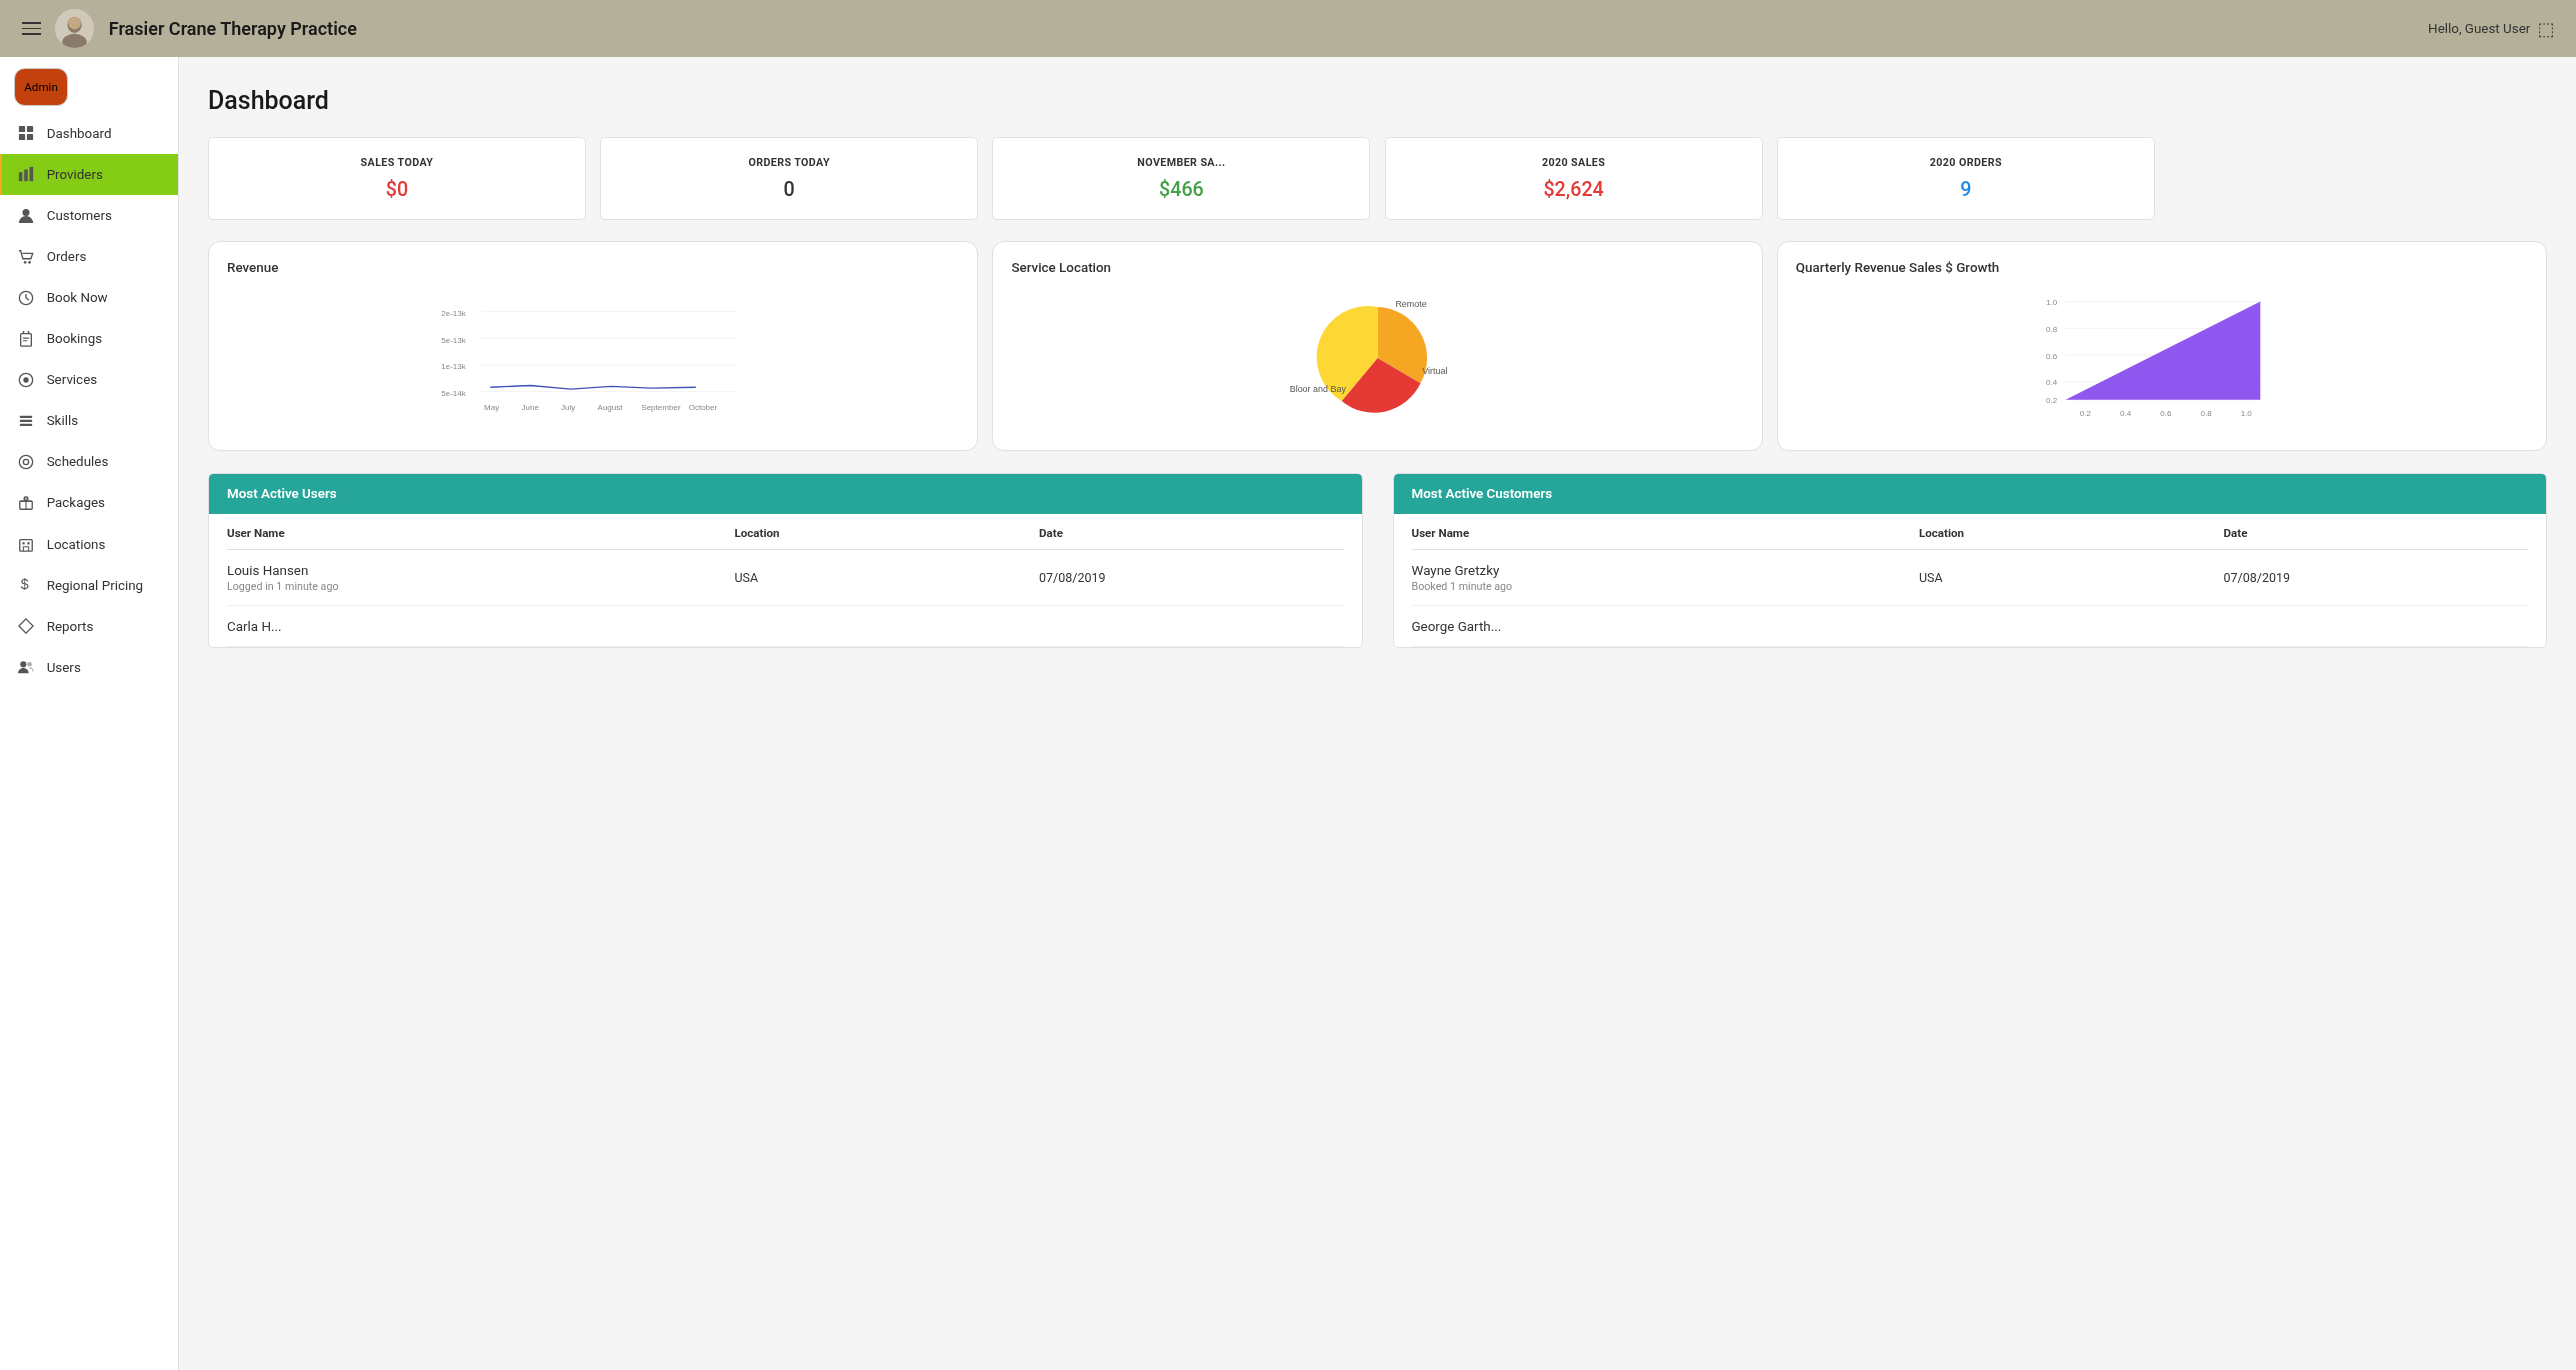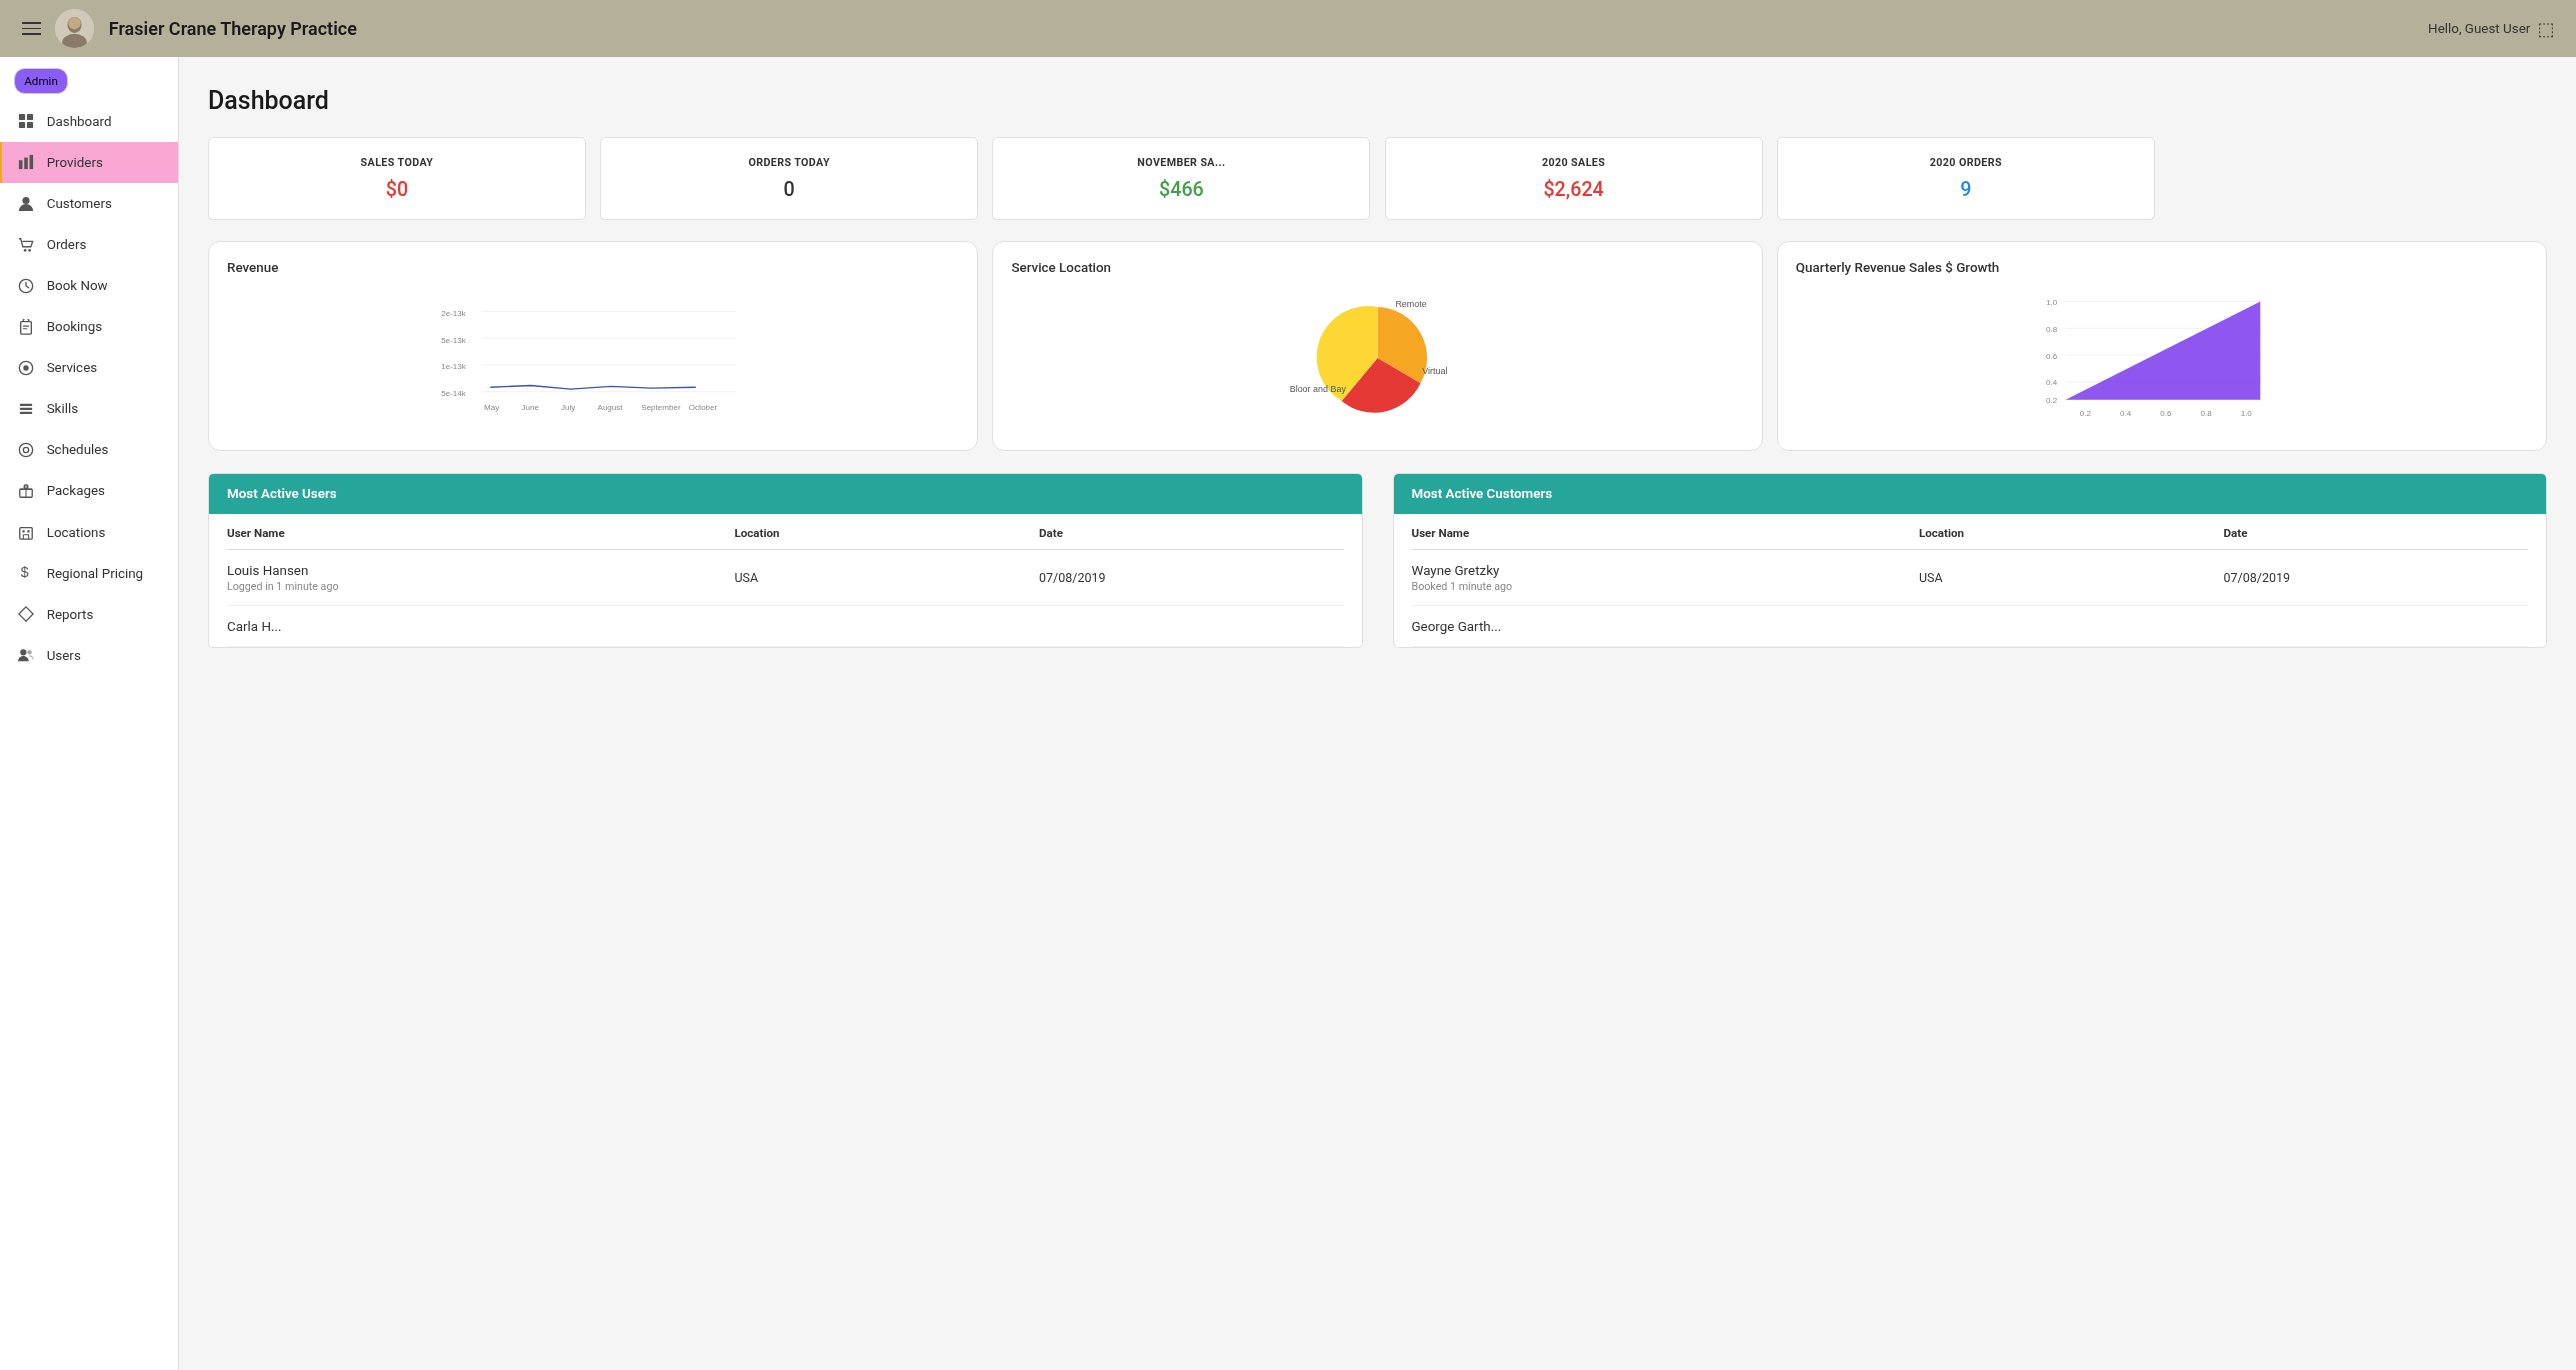--- a/index.html
+++ b/index.html
@@ -35,41 +35,41 @@
       width: 179px;
       background: #fff;
       border-right: 0.9px solid #e0e0e0;
       display: flex;
       flex-direction: column;
       overflow-y: auto;
       flex-shrink: 0;
     }
     .admin-badge {
       margin: 10.7px 14.3px 7.2px;
-      background: #8b5cf6;
+      background: #c2410c;
       border: 0.9px solid #ccc;
       border-radius: 10.7px;
-      padding: 5px 9px;
+      padding: 11px 9px;
       font-size: 11.6px;
       display: inline-block;
       width: fit-content;
     }
     .nav-item {
       display: flex;
       align-items: center;
       gap: 10.7px;
       padding: 10.7px 14.3px;
       cursor: pointer;
       font-size: 13.4px;
       color: #333;
       border-left: 2.7px solid transparent;
     }
     .nav-item.active {
       border-left: 2.7px solid #f5a623;
-      background: #f9a8d4;
+      background: #84cc16;
       color: #333;
     }
     .nav-icon { width: 19.7px; height: 19.7px; display: flex; align-items: center; justify-content: center; flex-shrink: 0; }
 
     
     .main {
       flex: 1;
       overflow-y: auto;
       padding: 29px 29px 29px 29px;
       background: #f5f5f5;

